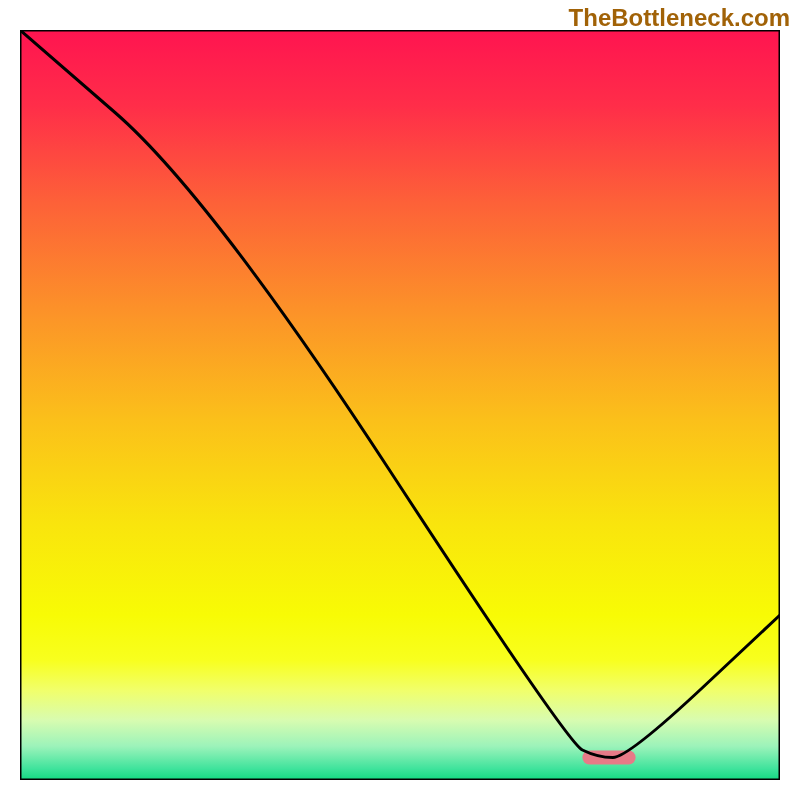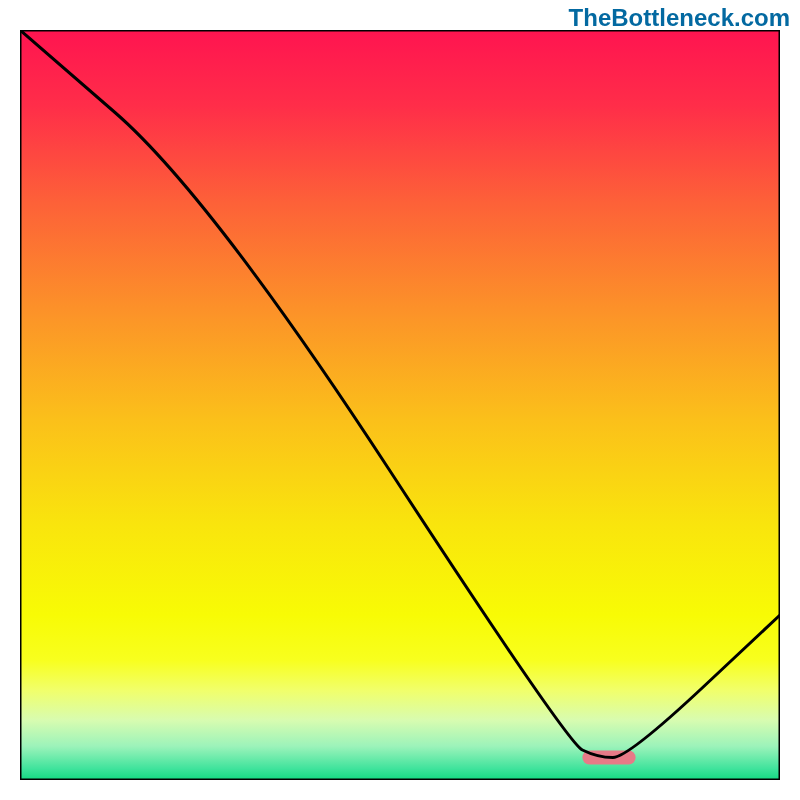--- a/index.html
+++ b/index.html
@@ -14,21 +14,21 @@
     position: relative;
     width: 800px;
     height: 800px;
   }
   .watermark {
     position: absolute;
     top: 4px;
     right: 10px;
     font-size: 24px;
     font-weight: 600;
-    color: #0369a1;
+    color: #a16207;
     letter-spacing: 0px;
   }
   .plot {
     position: absolute;
     left: 20px;
     top: 30px;
     width: 760px;
     height: 750px;
   }
   svg {

